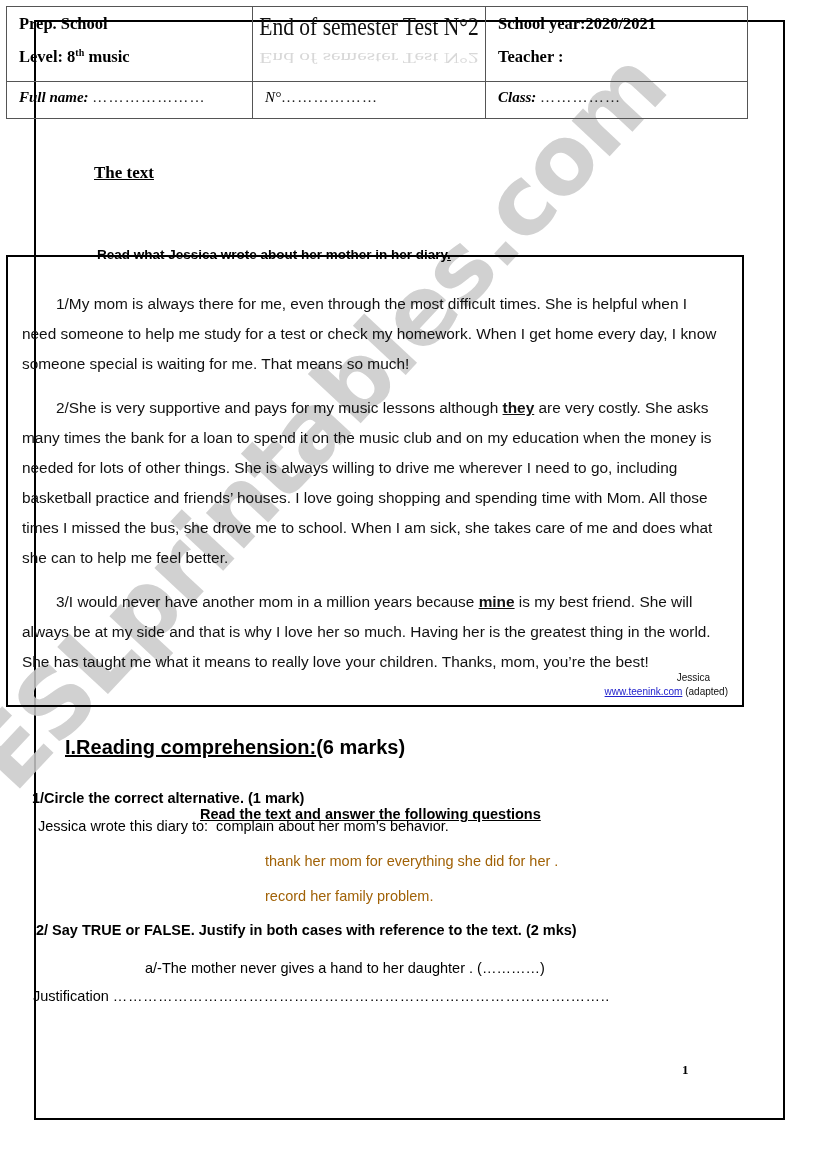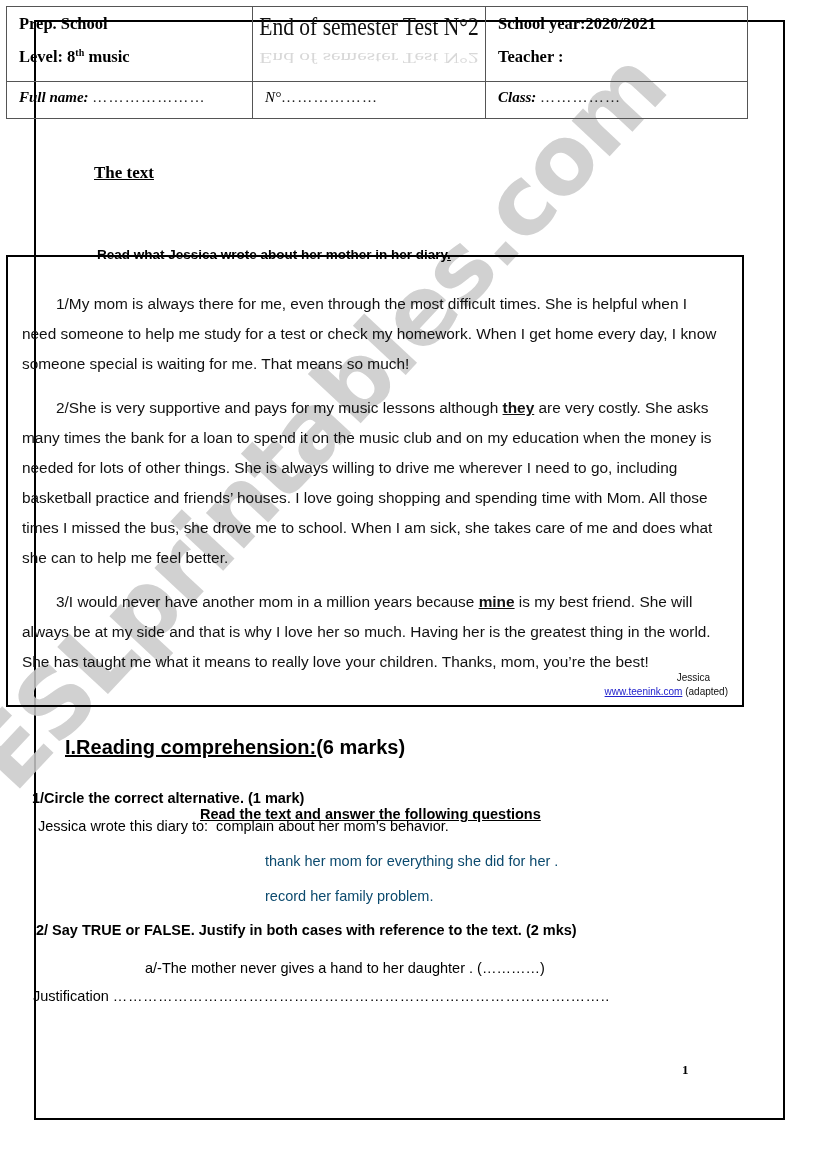--- a/index.html
+++ b/index.html
@@ -266,21 +266,21 @@
     position: absolute;
     left: 38px;
     top: 106px;
     font-size: 14.5px;
   }
   .q1-option {
     position: absolute;
     left: 265px;
     font-size: 14.5px;
     font-family: "Liberation Sans", sans-serif;
-    color: #0c4a6e;
+    color: #a16207;
   }
   #q1-opt-2 { top: 141px; }
   #q1-opt-3 { top: 176px; }
 
   #q2-prompt {
     position: absolute;
     left: 36px;
     top: 210px;
     font-size: 14.5px;
     font-weight: bold;

